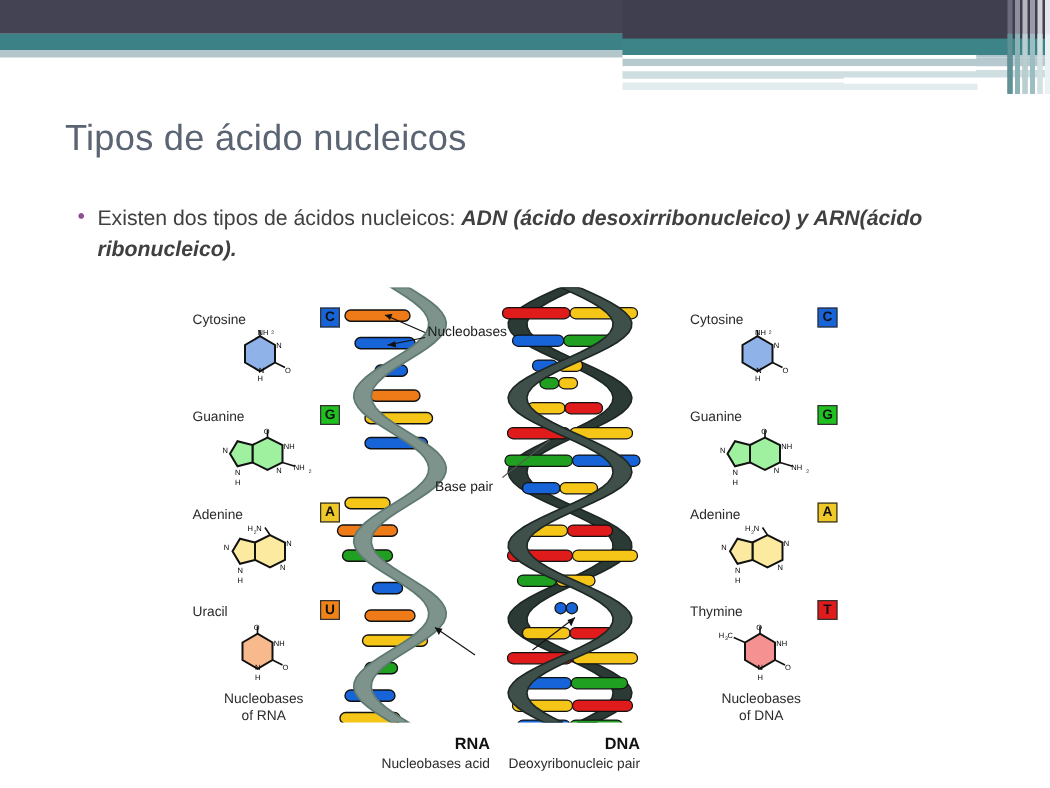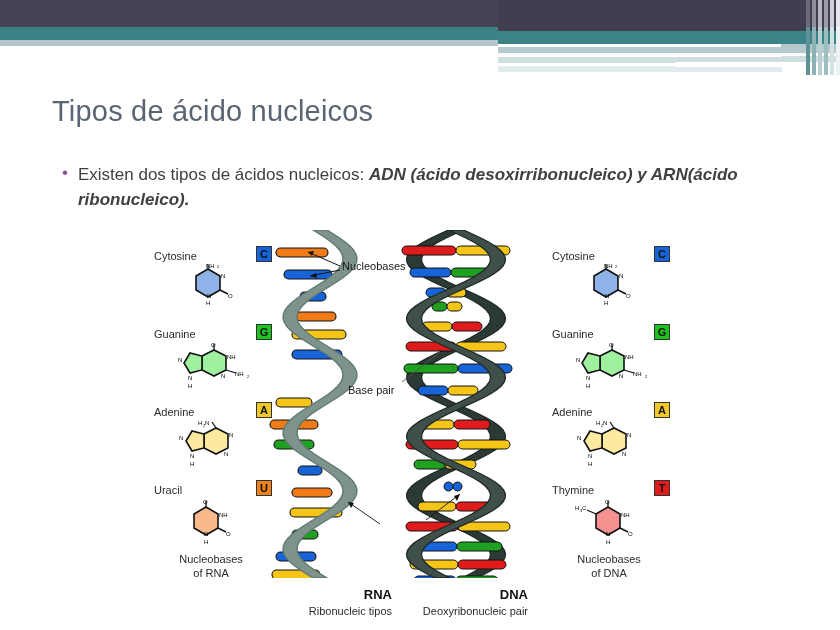--- a/index.html
+++ b/index.html
@@ -100,21 +100,21 @@
   #rna-helix{position:absolute;left:132px;top:-2px;width:120px;height:348px;}
   #dna-helix{position:absolute;left:262px;top:-2px;width:135px;height:348px;}
 
   .helix-caption{
     position:absolute;width:140px;text-align:right;
     font-family:"Liberation Sans", sans-serif;
   }
   .hc-title{font-size:13px;font-weight:bold;color:#111;}
   .hc-sub{font-size:11px;color:#2b2b2b;margin-top:3px;}
   #rna-caption{left:122px;top:355px;}
-  #dna-caption{left:258px;top:355px;}
+  #dna-caption{left:242px;top:355px;}
 
   
   .anno{
     position:absolute;font-size:11px;color:#1a1a1a;
     font-family:"Liberation Sans", sans-serif;white-space:nowrap;
     line-height:13px;
   }
   #anno-nucleobases{left:212px;top:28px;}
   #anno-basepair{left:218px;top:152px;}
   #anno-helix{left:190px;top:288px;text-align:center;width:110px;white-space:normal;}
@@ -413,21 +413,21 @@
         <rect x="22" y="346" width="42" height="9" rx="4.5" fill="#1763d8" stroke="#111" stroke-width="1"></rect>
         <rect x="64" y="346" width="42" height="9" rx="4.5" fill="#20a020" stroke="#111" stroke-width="1"></rect>
       <path d="M 56.5 0 L 65.4 4 L 73.9 8 L 81.5 12 L 88.1 16 L 93.2 20 L 96.7 24 L 98.4 28 L 98.1 32 L 96.0 36 L 92.1 40 L 86.6 44 L 79.7 48 L 71.8 52 L 63.2 56 L 54.3 60 L 45.4 64 L 37.1 68 L 29.7 72 L 23.5 76 L 18.7 80 L 15.7 84 L 14.5 88 L 15.2 92 L 17.8 96 L 22.1 100 L 28.0 104 L 35.2 108 L 43.3 112 L 52.0 116 L 61.0 120 L 69.7 124 L 77.8 128 L 85.0 132 L 90.9 136 L 95.2 140 L 97.8 144 L 98.5 148 L 97.3 152 L 94.3 156 L 89.5 160 L 83.3 164 L 75.9 168 L 67.6 172 L 58.7 176 L 49.8 180 L 41.2 184 L 33.3 188 L 26.4 192 L 20.9 196 L 17.0 200 L 14.9 204 L 14.6 208 L 16.3 212 L 19.8 216 L 24.9 220 L 31.5 224 L 39.1 228 L 47.6 232 L 56.5 236 L 65.4 240 L 73.9 244 L 81.5 248 L 88.1 252 L 93.2 256 L 96.7 260 L 98.4 264 L 98.1 268 L 96.0 272 L 92.1 276 L 86.6 280 L 79.7 284 L 71.8 288 L 63.2 292 L 54.3 296 L 45.4 300 L 37.1 304 L 29.7 308 L 23.5 312 L 18.7 316 L 15.7 320 L 14.5 324 L 15.2 328 L 17.8 332 L 22.1 336 L 28.0 340 L 35.2 344 L 43.3 348 L 58.3 348 L 50.2 344 L 43.0 340 L 37.1 336 L 32.8 332 L 30.2 328 L 29.5 324 L 30.7 320 L 33.7 316 L 38.5 312 L 44.7 308 L 52.1 304 L 60.4 300 L 69.3 296 L 78.2 292 L 86.8 288 L 94.7 284 L 101.6 280 L 107.1 276 L 111.0 272 L 113.1 268 L 113.4 264 L 111.7 260 L 108.2 256 L 103.1 252 L 96.5 248 L 88.9 244 L 80.4 240 L 71.5 236 L 62.6 232 L 54.1 228 L 46.5 224 L 39.9 220 L 34.8 216 L 31.3 212 L 29.6 208 L 29.9 204 L 32.0 200 L 35.9 196 L 41.4 192 L 48.3 188 L 56.2 184 L 64.8 180 L 73.7 176 L 82.6 172 L 90.9 168 L 98.3 164 L 104.5 160 L 109.3 156 L 112.3 152 L 113.5 148 L 112.8 144 L 110.2 140 L 105.9 136 L 100.0 132 L 92.8 128 L 84.7 124 L 76.0 120 L 67.0 116 L 58.3 112 L 50.2 108 L 43.0 104 L 37.1 100 L 32.8 96 L 30.2 92 L 29.5 88 L 30.7 84 L 33.7 80 L 38.5 76 L 44.7 72 L 52.1 68 L 60.4 64 L 69.3 60 L 78.2 56 L 86.8 52 L 94.7 48 L 101.6 44 L 107.1 40 L 111.0 36 L 113.1 32 L 113.4 28 L 111.7 24 L 108.2 20 L 103.1 16 L 96.5 12 L 88.9 8 L 80.4 4 L 71.5 0 Z" fill="#3f4f49" stroke="#1d2724" stroke-width="1.3"></path>
     </svg></div>
 
   <div class="anno" id="anno-nucleobases">Nucleobases</div>
   <div class="anno" id="anno-basepair">Base pair</div>
 
   <div class="helix-caption" id="rna-caption">
     <div class="hc-title">RNA</div>
-    <div class="hc-sub">Ribonucleic tipos</div>
+    <div class="hc-sub">Nucleobases acid</div>
   </div>
   <div class="helix-caption" id="dna-caption">
     <div class="hc-title">DNA</div>
     <div class="hc-sub">Deoxyribonucleic pair</div>
   </div>
 <svg width="580" height="398" style="position:absolute;left:0;top:0;pointer-events:none;">
   <path d="M 210 34 L 178 20" stroke="#111" stroke-width="1" fill="none"></path>
   <polygon points="178,20 184,19 182,24" fill="#111"></polygon>
   <path d="M 210 38 L 180 44" stroke="#111" stroke-width="1" fill="none"></path>
   <polygon points="180,44 186,41 187,46" fill="#111"></polygon>

